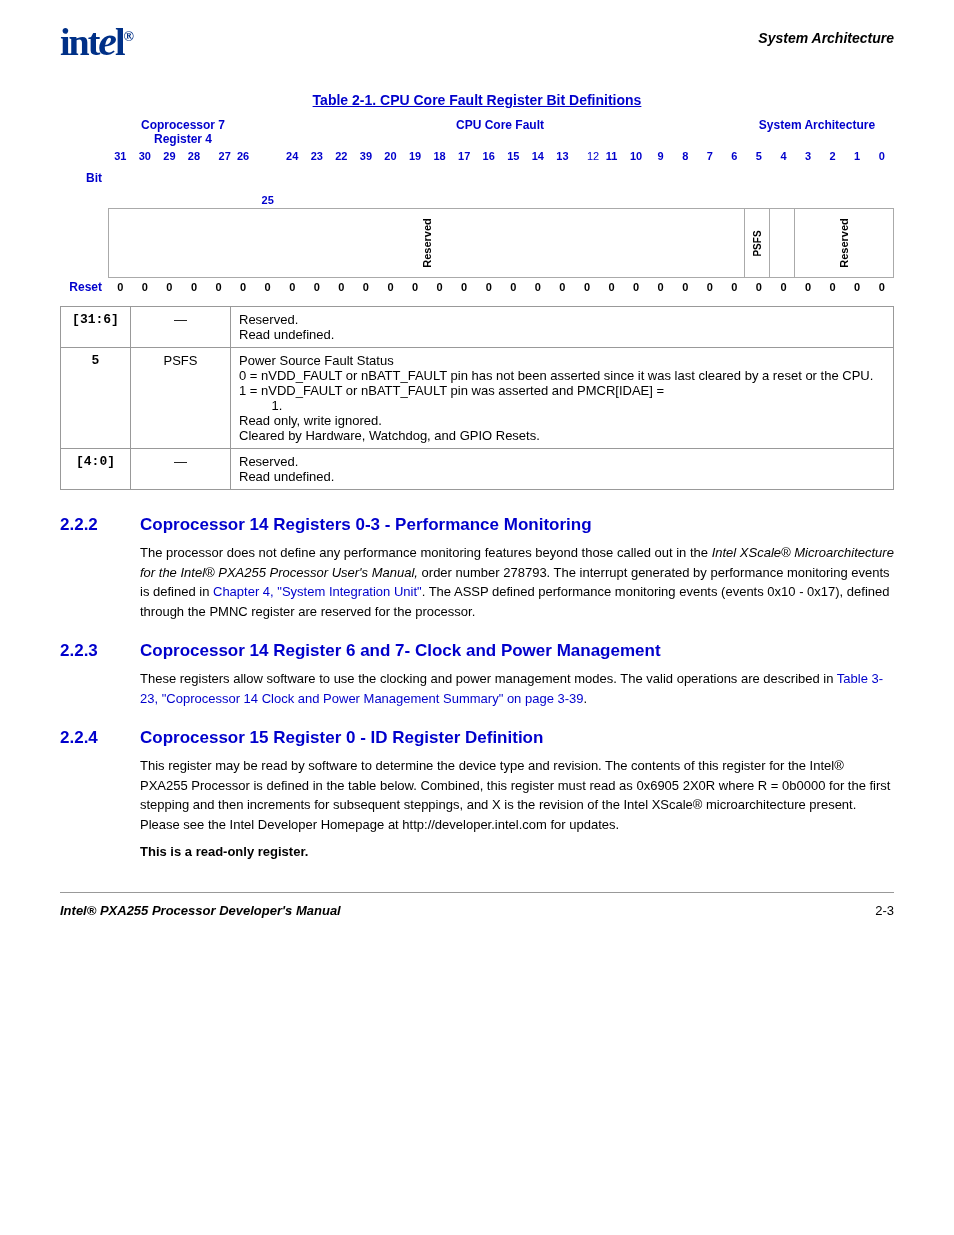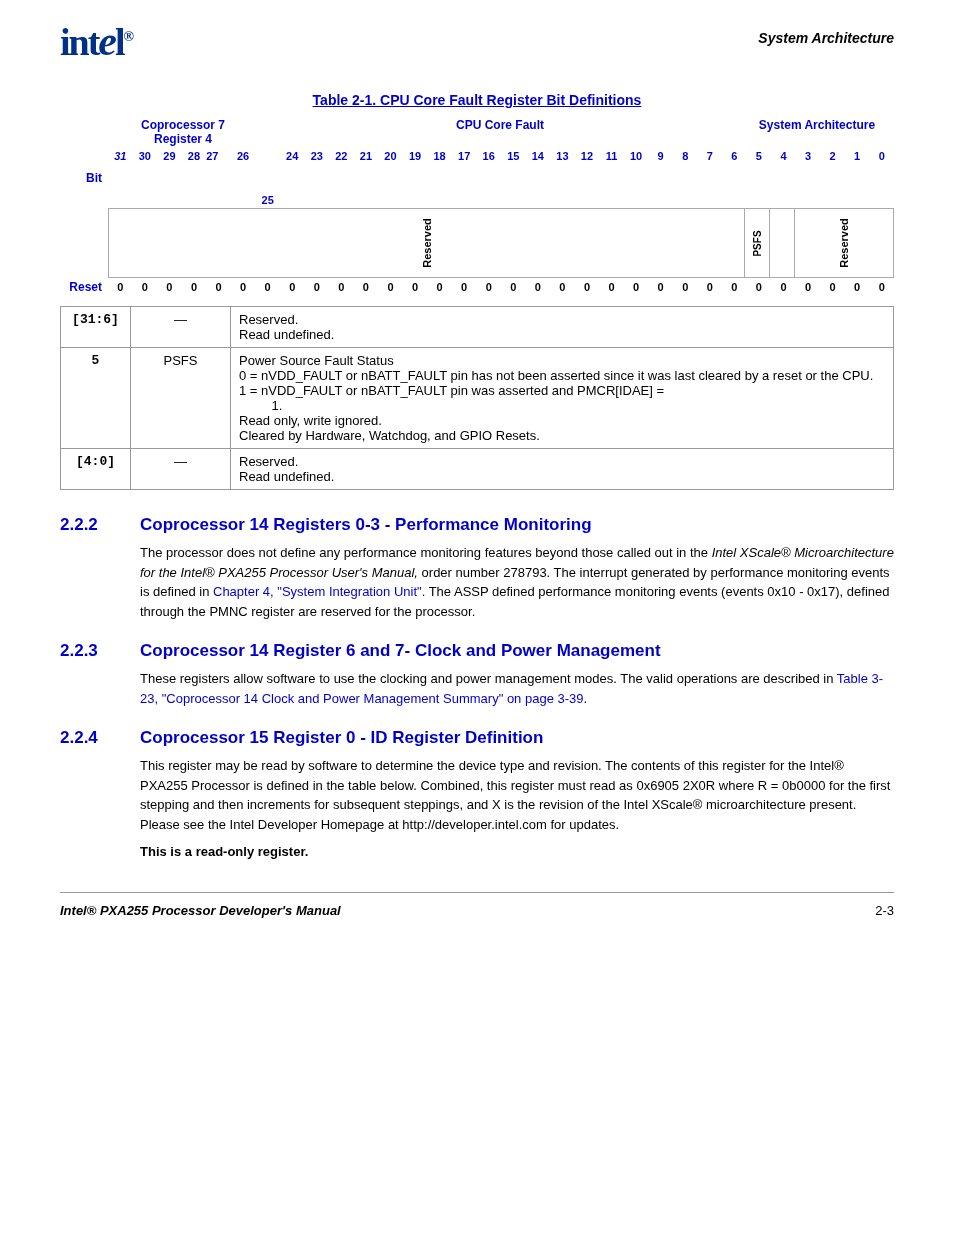--- a/index.html
+++ b/index.html
@@ -106,40 +106,40 @@
     CPU Core Fault
   </div>
   <div style="text-align:center; color:#0000cc; font-size:12px; font-weight:bold; width:150px;">
     System Architecture
   </div>
 </div>
 
 <div style="display:flex; align-items:center; margin-bottom:2px;">
   <div style="width:48px; text-align:right; padding-right:6px; color:#0000cc; font-weight:bold; font-size:12px;">Bit</div>
   <div style="display:flex; flex:1;">
-    <div style="flex:1; text-align:center; font-size:11px; color:#0000cc; font-weight:bold;font-style:italic;">31</div>
+    <div style="flex:1; text-align:center; font-size:11px; color:#0000cc; font-weight:bold;">31</div>
     <div style="flex:1; text-align:center; font-size:11px; color:#0000cc; font-weight:bold;">30</div>
     <div style="flex:1; text-align:center; font-size:11px; color:#0000cc; font-weight:bold;">29</div>
     <div style="flex:1; text-align:center; font-size:11px; color:#0000cc; font-weight:bold;">28</div>
-    <div style="flex:1; text-align:left; font-size:11px; color:#0000cc; font-weight:bold;">27</div>
+    <div style="flex:1; text-align:right; font-size:11px; color:#0000cc; font-weight:bold;">27</div>
     <div style="flex:1; text-align:center; font-size:11px; color:#0000cc; font-weight:bold;">26</div>
     <div style="flex:1; text-align:center; font-size:11px; color:#0000cc; font-weight:bold;margin-top:44px;">25</div>
     <div style="flex:1; text-align:center; font-size:11px; color:#0000cc; font-weight:bold;">24</div>
     <div style="flex:1; text-align:center; font-size:11px; color:#0000cc; font-weight:bold;">23</div>
     <div style="flex:1; text-align:center; font-size:11px; color:#0000cc; font-weight:bold;">22</div>
-    <div style="flex:1; text-align:center; font-size:11px; color:#0000cc; font-weight:bold;">21</div>
+    <div style="flex:1; text-align:center; font-size:11px; color:#0000cc; font-weight:bold;">39</div>
     <div style="flex:1; text-align:center; font-size:11px; color:#0000cc; font-weight:bold;">20</div>
     <div style="flex:1; text-align:center; font-size:11px; color:#0000cc; font-weight:bold;">19</div>
     <div style="flex:1; text-align:center; font-size:11px; color:#0000cc; font-weight:bold;">18</div>
     <div style="flex:1; text-align:center; font-size:11px; color:#0000cc; font-weight:bold;">17</div>
     <div style="flex:1; text-align:center; font-size:11px; color:#0000cc; font-weight:bold;">16</div>
     <div style="flex:1; text-align:center; font-size:11px; color:#0000cc; font-weight:bold;">15</div>
     <div style="flex:1; text-align:center; font-size:11px; color:#0000cc; font-weight:bold;">14</div>
     <div style="flex:1; text-align:center; font-size:11px; color:#0000cc; font-weight:bold;">13</div>
-    <div style="flex:1; text-align:center; font-size:11px; color:#0000cc; font-weight:bold;">12</div>
+    <div style="flex:1; text-align:right; font-size:11px; color:#0000cc; font-weight:normal;">12</div>
     <div style="flex:1; text-align:center; font-size:11px; color:#0000cc; font-weight:bold;">11</div>
     <div style="flex:1; text-align:center; font-size:11px; color:#0000cc; font-weight:bold;">10</div>
     <div style="flex:1; text-align:center; font-size:11px; color:#0000cc; font-weight:bold;">9</div>
     <div style="flex:1; text-align:center; font-size:11px; color:#0000cc; font-weight:bold;">8</div>
     <div style="flex:1; text-align:center; font-size:11px; color:#0000cc; font-weight:bold;">7</div>
     <div style="flex:1; text-align:center; font-size:11px; color:#0000cc; font-weight:bold;">6</div>
     <div style="flex:1; text-align:center; font-size:11px; color:#0000cc; font-weight:bold;">5</div>
     <div style="flex:1; text-align:center; font-size:11px; color:#0000cc; font-weight:bold;">4</div>
     <div style="flex:1; text-align:center; font-size:11px; color:#0000cc; font-weight:bold;">3</div>
     <div style="flex:1; text-align:center; font-size:11px; color:#0000cc; font-weight:bold;">2</div>

